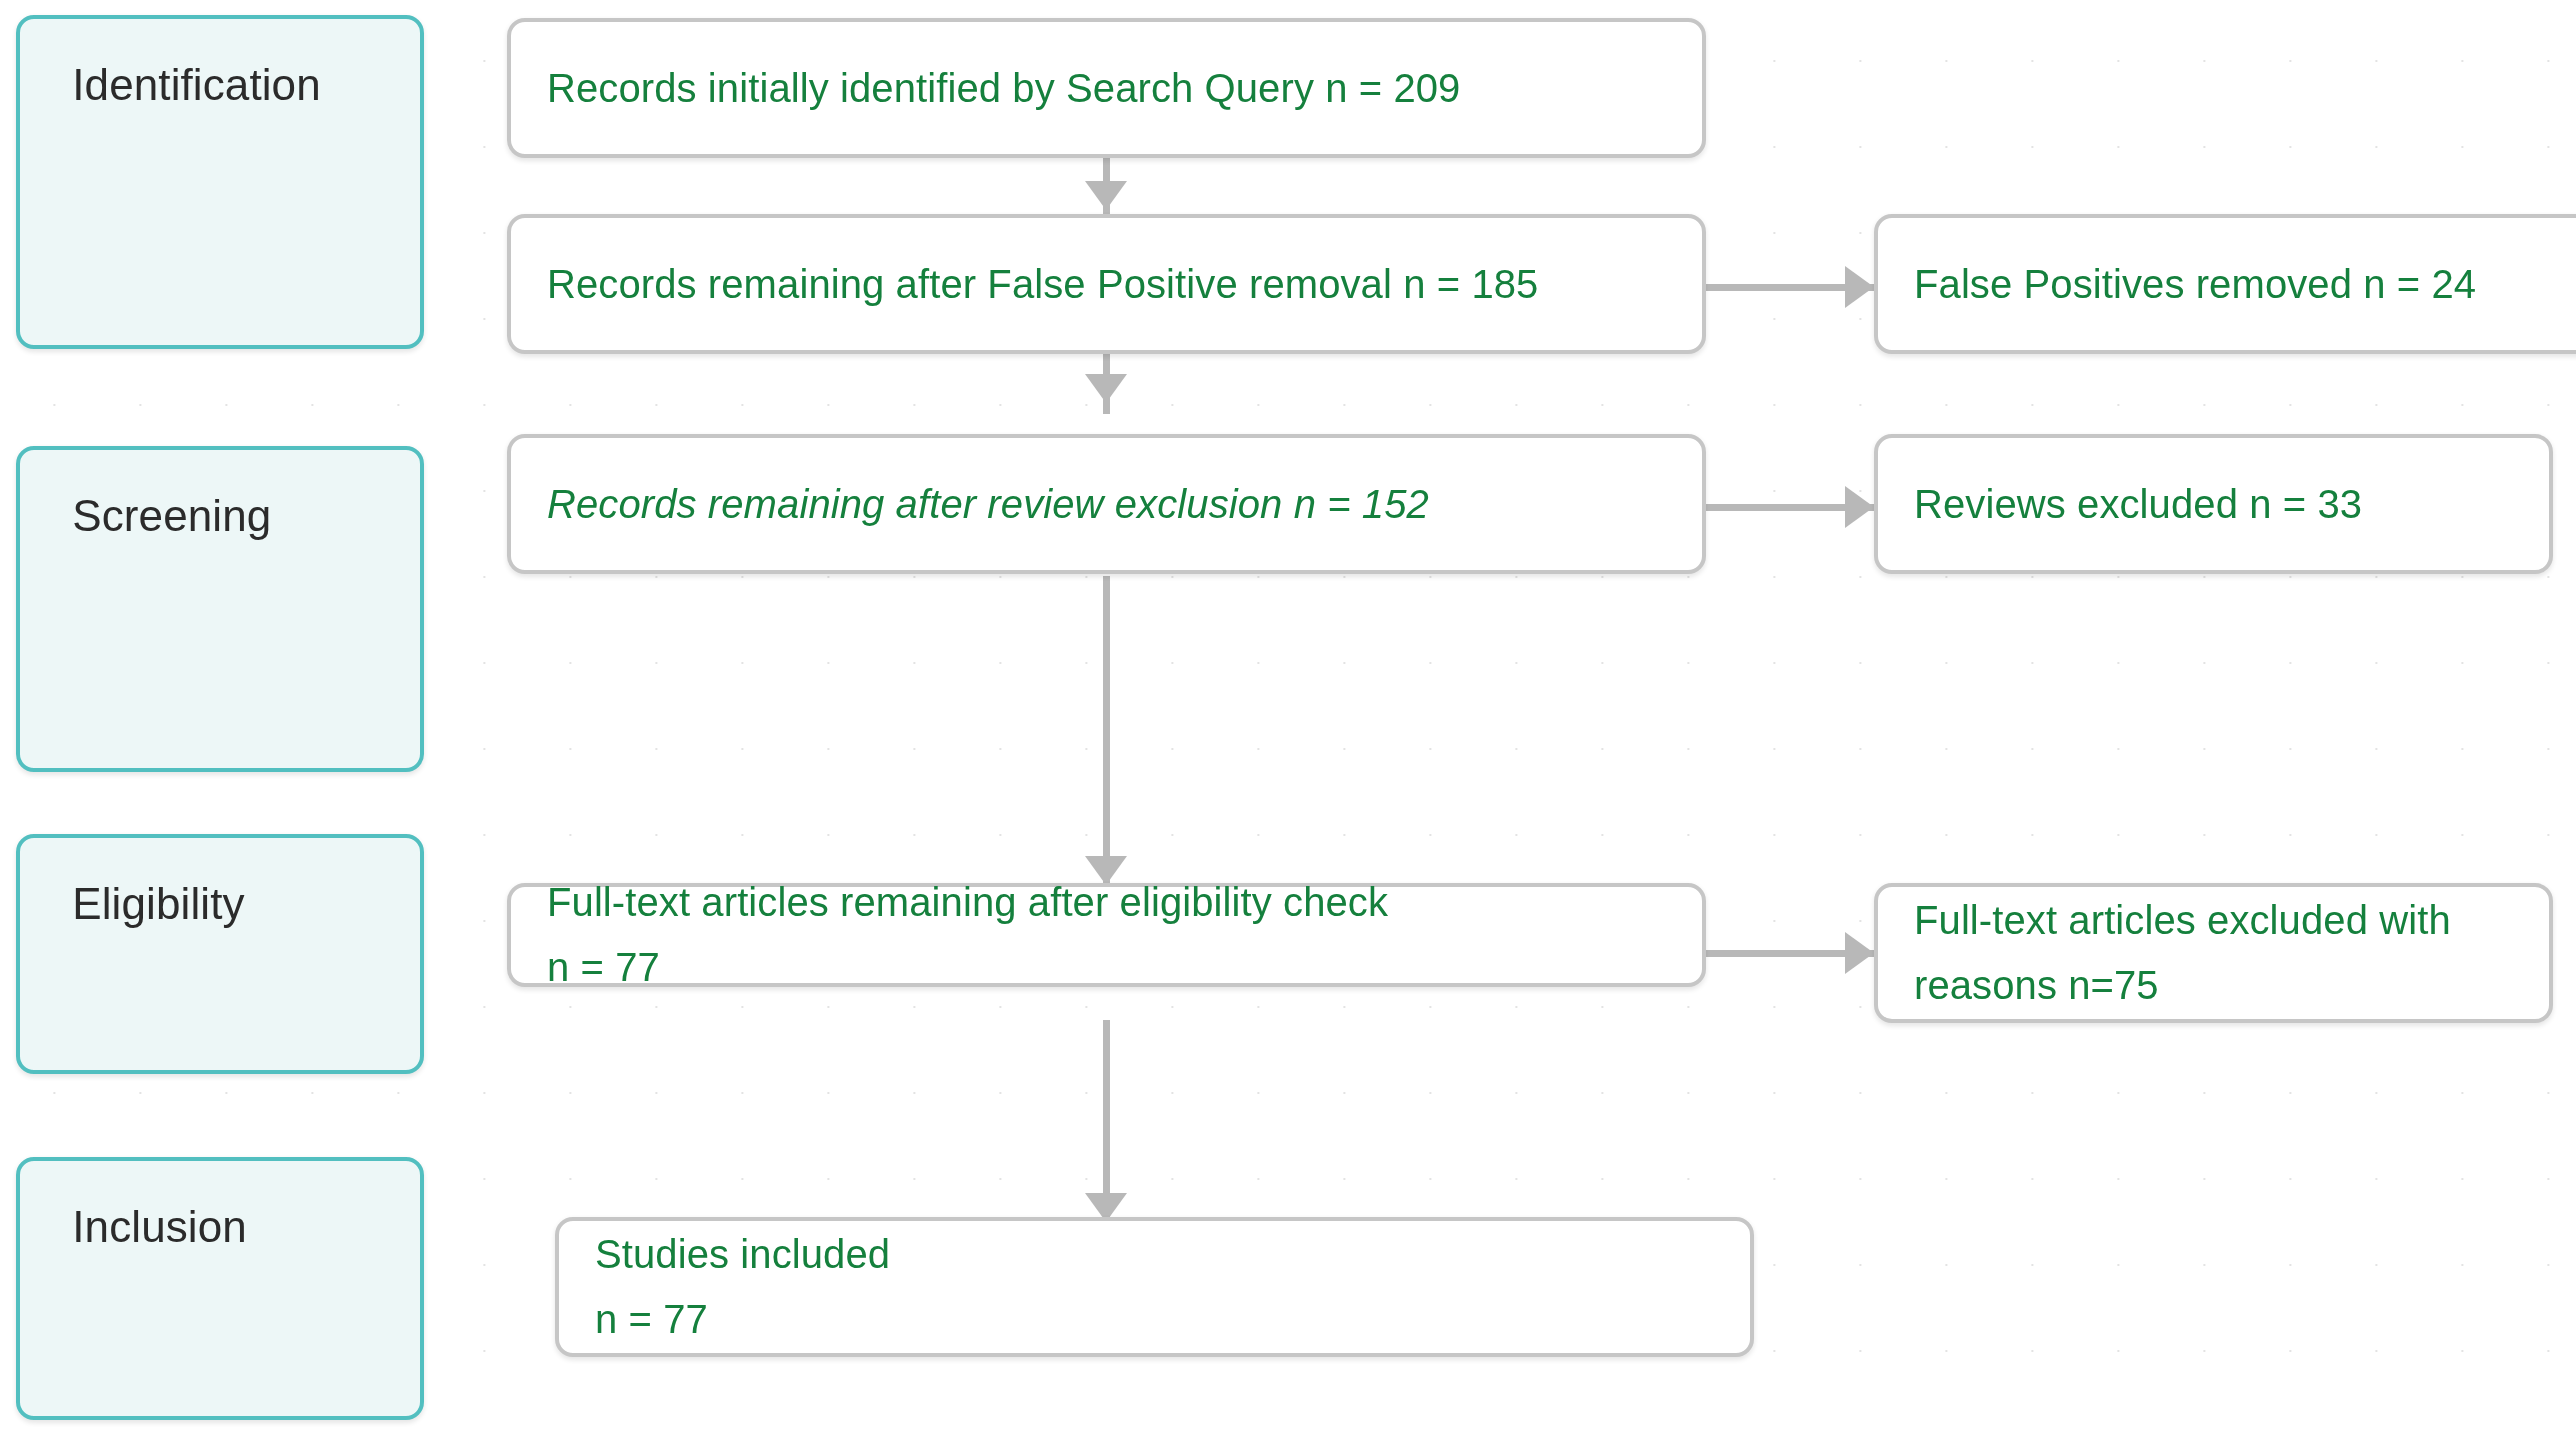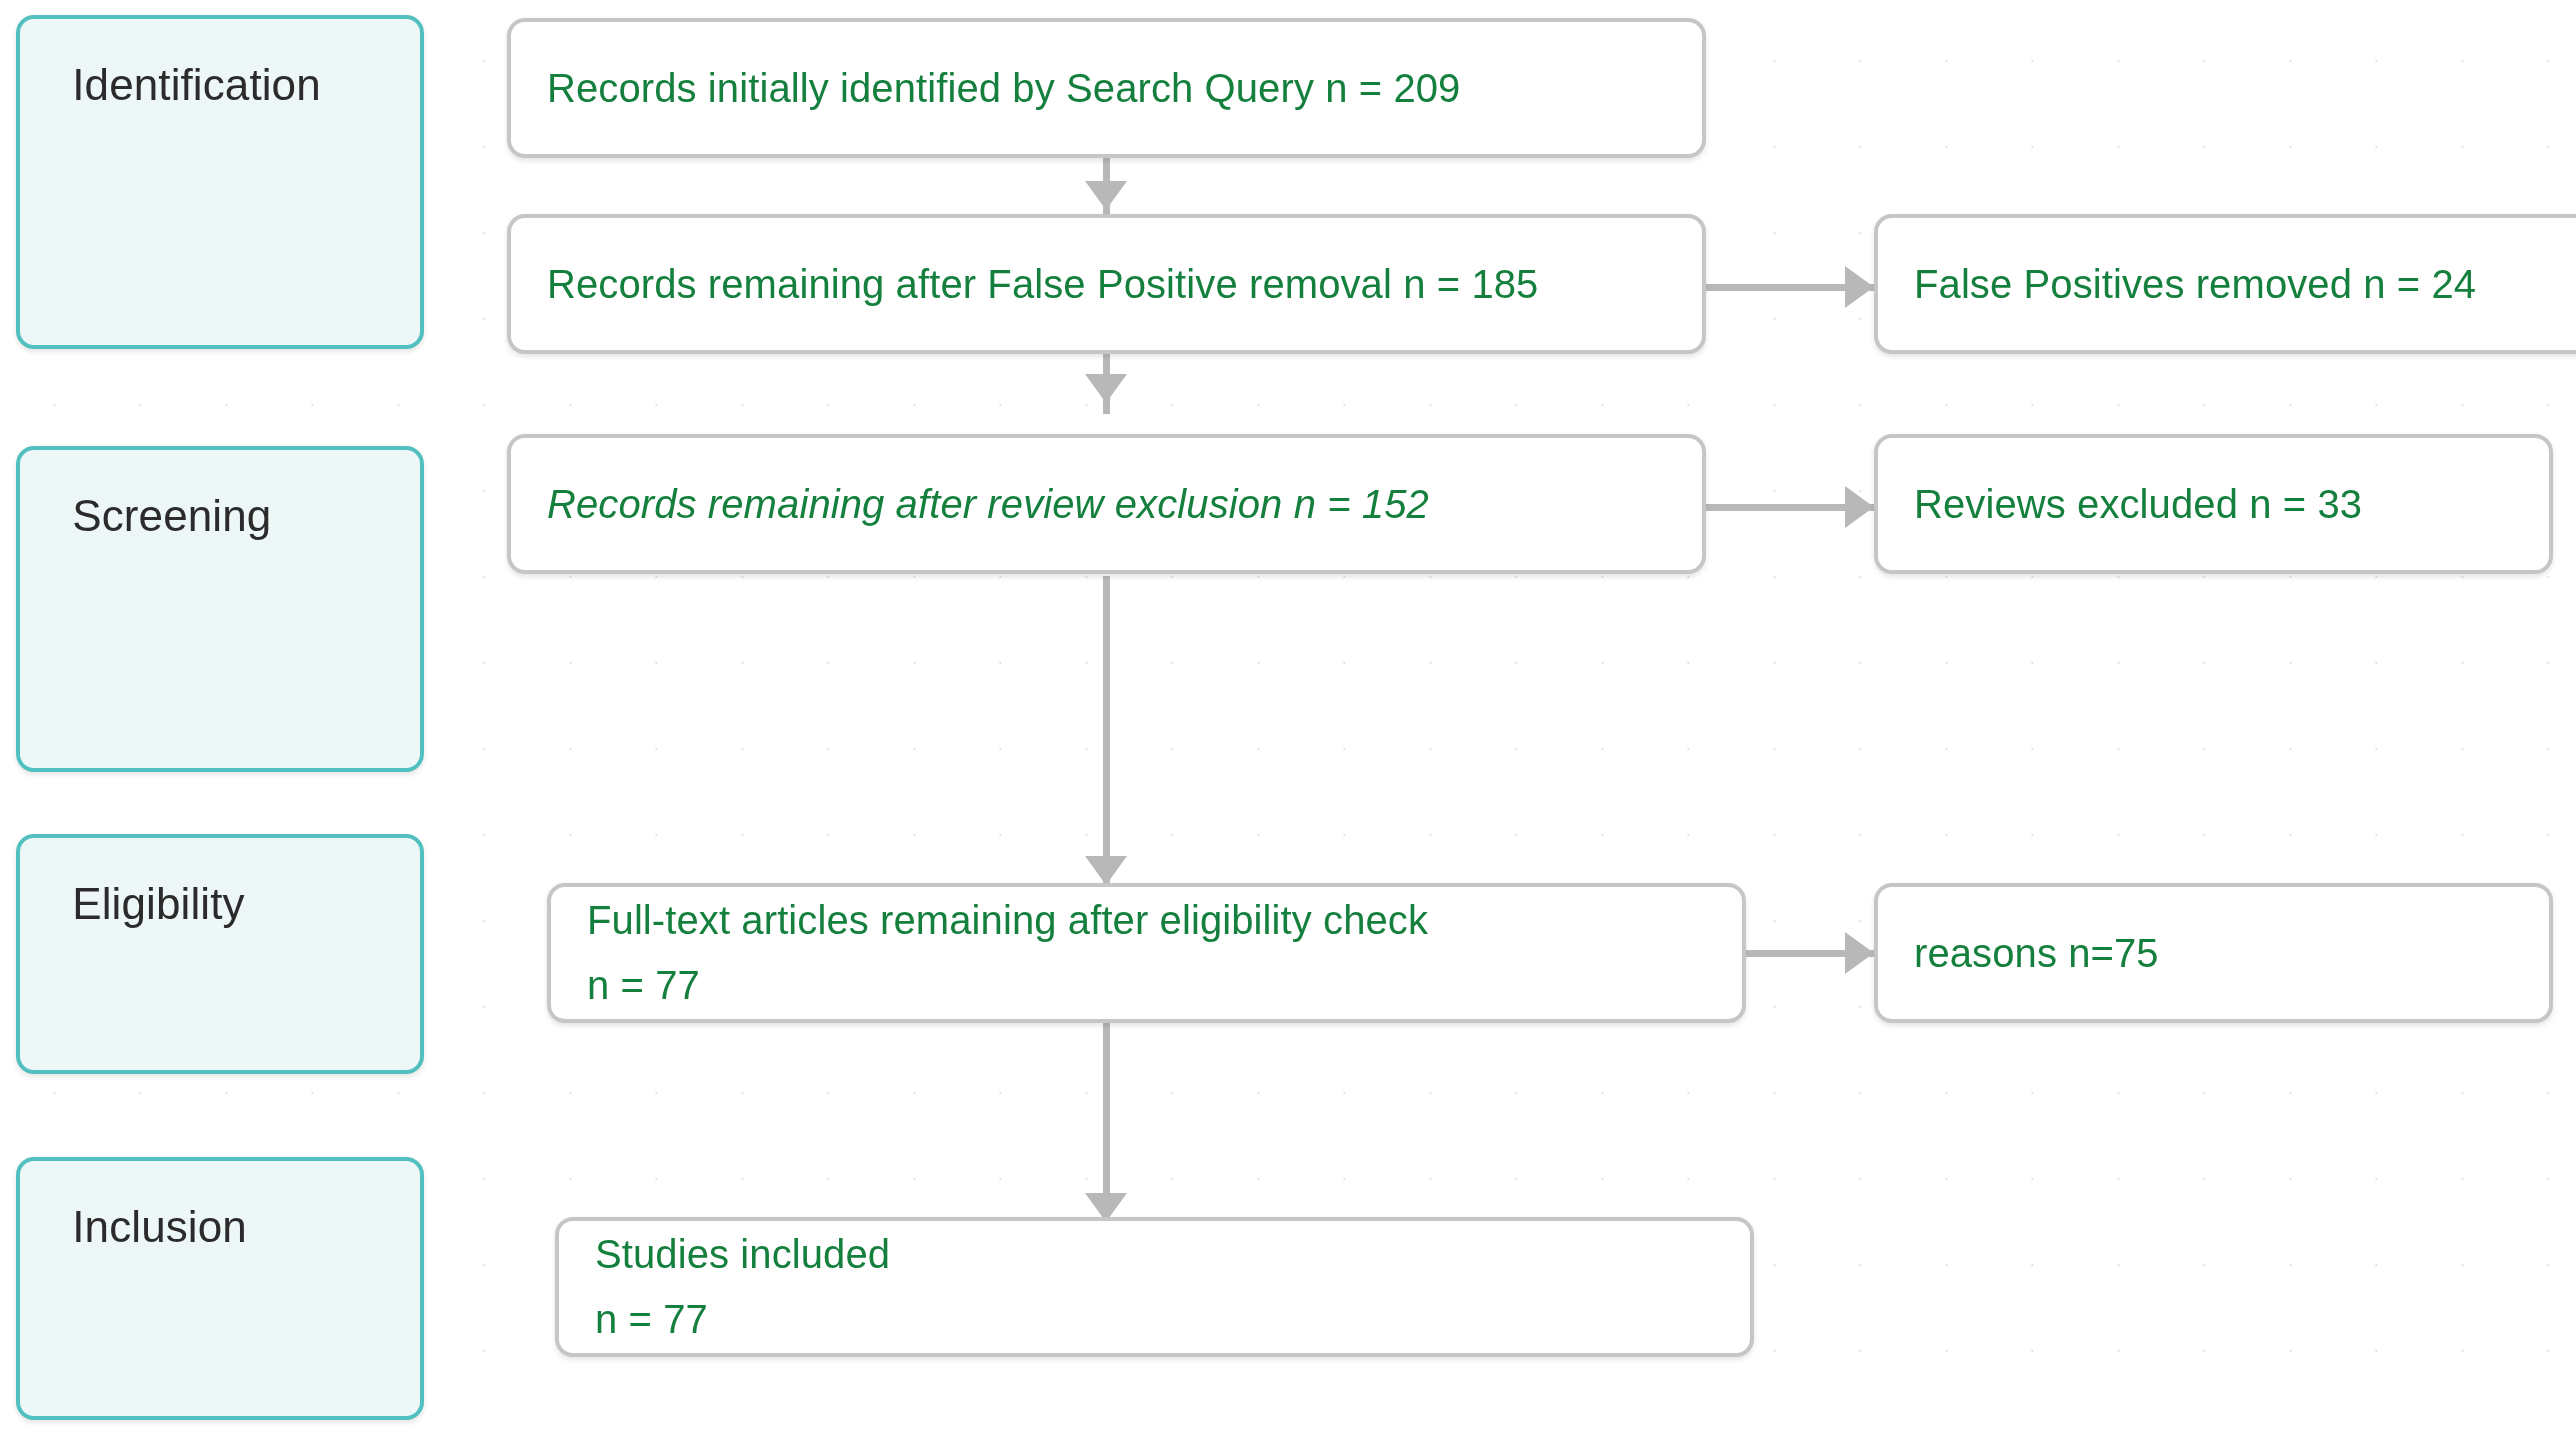--- a/index.html
+++ b/index.html
@@ -145,21 +145,21 @@
       <span class="ln">Records remaining after False Positive removal n = 185</span>
     </div>
   </div>
 
   <div class="node-box" style="left:507px; top:434px; width:1199px; height:140px;font-style:italic;">
     <div class="node-text">
       <span class="ln">Records remaining after review exclusion n = 152</span>
     </div>
   </div>
 
-  <div class="node-box" style="left:507px; top:883px; width:1199px; height:140px;margin-left:40px;">
+  <div class="node-box" style="left:507px; top:883px; width:1199px; height:104px;">
     <div class="node-text">
       <span class="ln">Full-text articles remaining after eligibility check</span>
       <span class="ln">n = 77</span>
     </div>
   </div>
 
   <div class="node-box" style="left:507px; top:1217px; width:1199px; height:140px;margin-left:48px;">
     <div class="node-text">
       <span class="ln">Studies included</span>
       <span class="ln">n = 77</span>
@@ -173,18 +173,19 @@
   </div>
 
   <div class="node-box" style="left:1874px; top:434px; width:679px; height:140px;">
     <div class="node-text">
       <span class="ln">Reviews excluded n = 33</span>
     </div>
   </div>
 
   <div class="node-box" style="left:1874px; top:883px; width:679px; height:140px;">
     <div class="node-text">
+      <span class="ln">Full-text articles excluded with</span>
       <span class="ln">reasons n=75</span>
     </div>
   </div>
 
 </div>
 
 
 </body></html>

